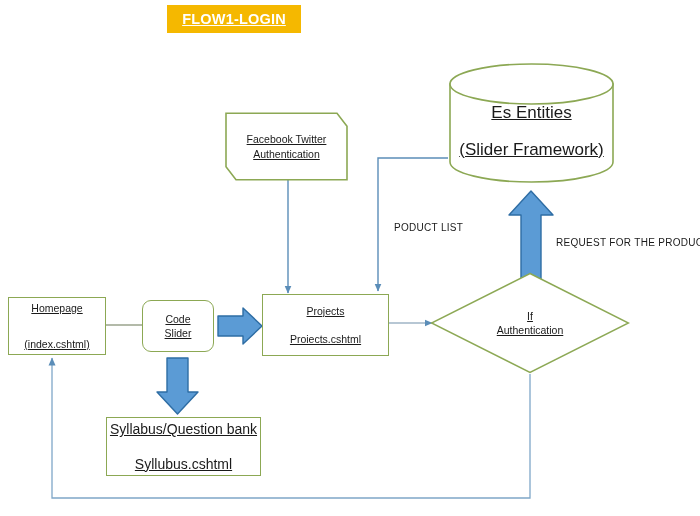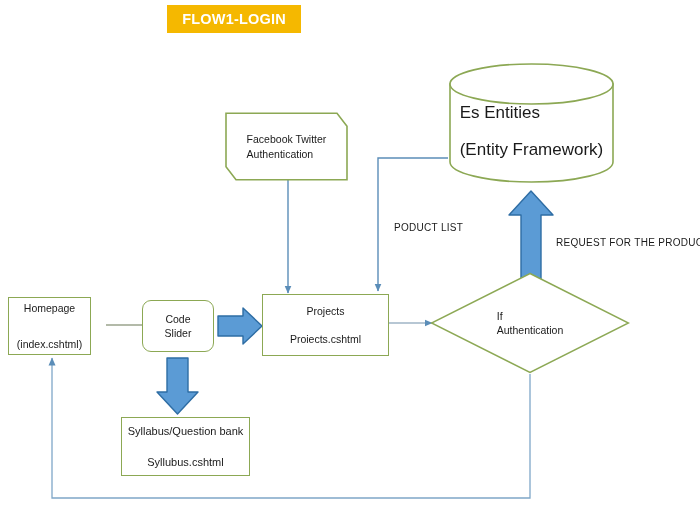--- a/index.html
+++ b/index.html
@@ -27,21 +27,23 @@
     height: 516px;
     pointer-events: none;
   }
   .node {
     position: absolute;
     box-sizing: border-box;
     display: flex;
     flex-direction: column;
     align-items: center;
     justify-content: center;
+    text-align: center;
     color: #1a1a1a;
+    text-decoration: underline;
   }
   .node .ln {
     display: block;
     line-height: 1.15;
   }
 
   
   #title-banner {
     left: 167px;
     top: 5px;
@@ -56,21 +58,21 @@
 
   
   .rect {
     border: 1.6px solid #8CA854;
     background: #ffffff;
   }
 
   #homepage-node {
     left: 8px;
     top: 297px;
-    width: 83px;
+    width: 98px;
     height: 58px;
     font-size: 10.5px;
   }
   #homepage-node .ln + .ln { margin-top: 24px; }
 
   #code-slider-node {
     left: 142px;
     top: 300px;
     width: 72px;
     height: 52px;
@@ -84,25 +86,25 @@
   #projects-node {
     left: 262px;
     top: 294px;
     width: 127px;
     height: 62px;
     font-size: 10.5px;
   }
   #projects-node .ln + .ln { margin-top: 15px; }
 
   #syllabus-node {
-    left: 121px;
+    left: 106px;
     top: 417px;
-    width: 129px;
+    width: 155px;
     height: 59px;
-    font-size: 11px;
+    font-size: 14px;
   }
   #syllabus-node .ln + .ln { margin-top: 18px; }
 
   
   #auth-node {
     left: 225px;
     top: 112px;
     width: 123px;
     height: 69px;
     font-size: 10.5px;
@@ -229,21 +231,21 @@
     </div>
   </div>
 
   <div class="node" id="entities-node">
     <svg class="shape" viewBox="0 0 167 122" preserveAspectRatio="none" xmlns="http://www.w3.org/2000/svg">
       <path d="M2,22 L2,100 A 81.5 20 0 0 0 165,100 L165,22 z" fill="#ffffff" stroke="#8CA854" stroke-width="1.6" vector-effect="non-scaling-stroke"></path>
       <ellipse cx="83.5" cy="22" rx="81.5" ry="20" fill="#ffffff" stroke="#8CA854" stroke-width="1.6" vector-effect="non-scaling-stroke"></ellipse>
     </svg>
     <div class="lbl">
       <span class="ln">Es Entities</span>
-      <span class="ln">(Entity Framework)</span>
+      <span class="ln">(Slider Framework)</span>
     </div>
   </div>
 
   <div class="node rect" id="homepage-node">
     <span class="ln">Homepage</span>
     <span class="ln">(index.cshtml)</span>
   </div>
 
   <div class="node" id="code-slider-node">
     <span class="ln">Code</span>

